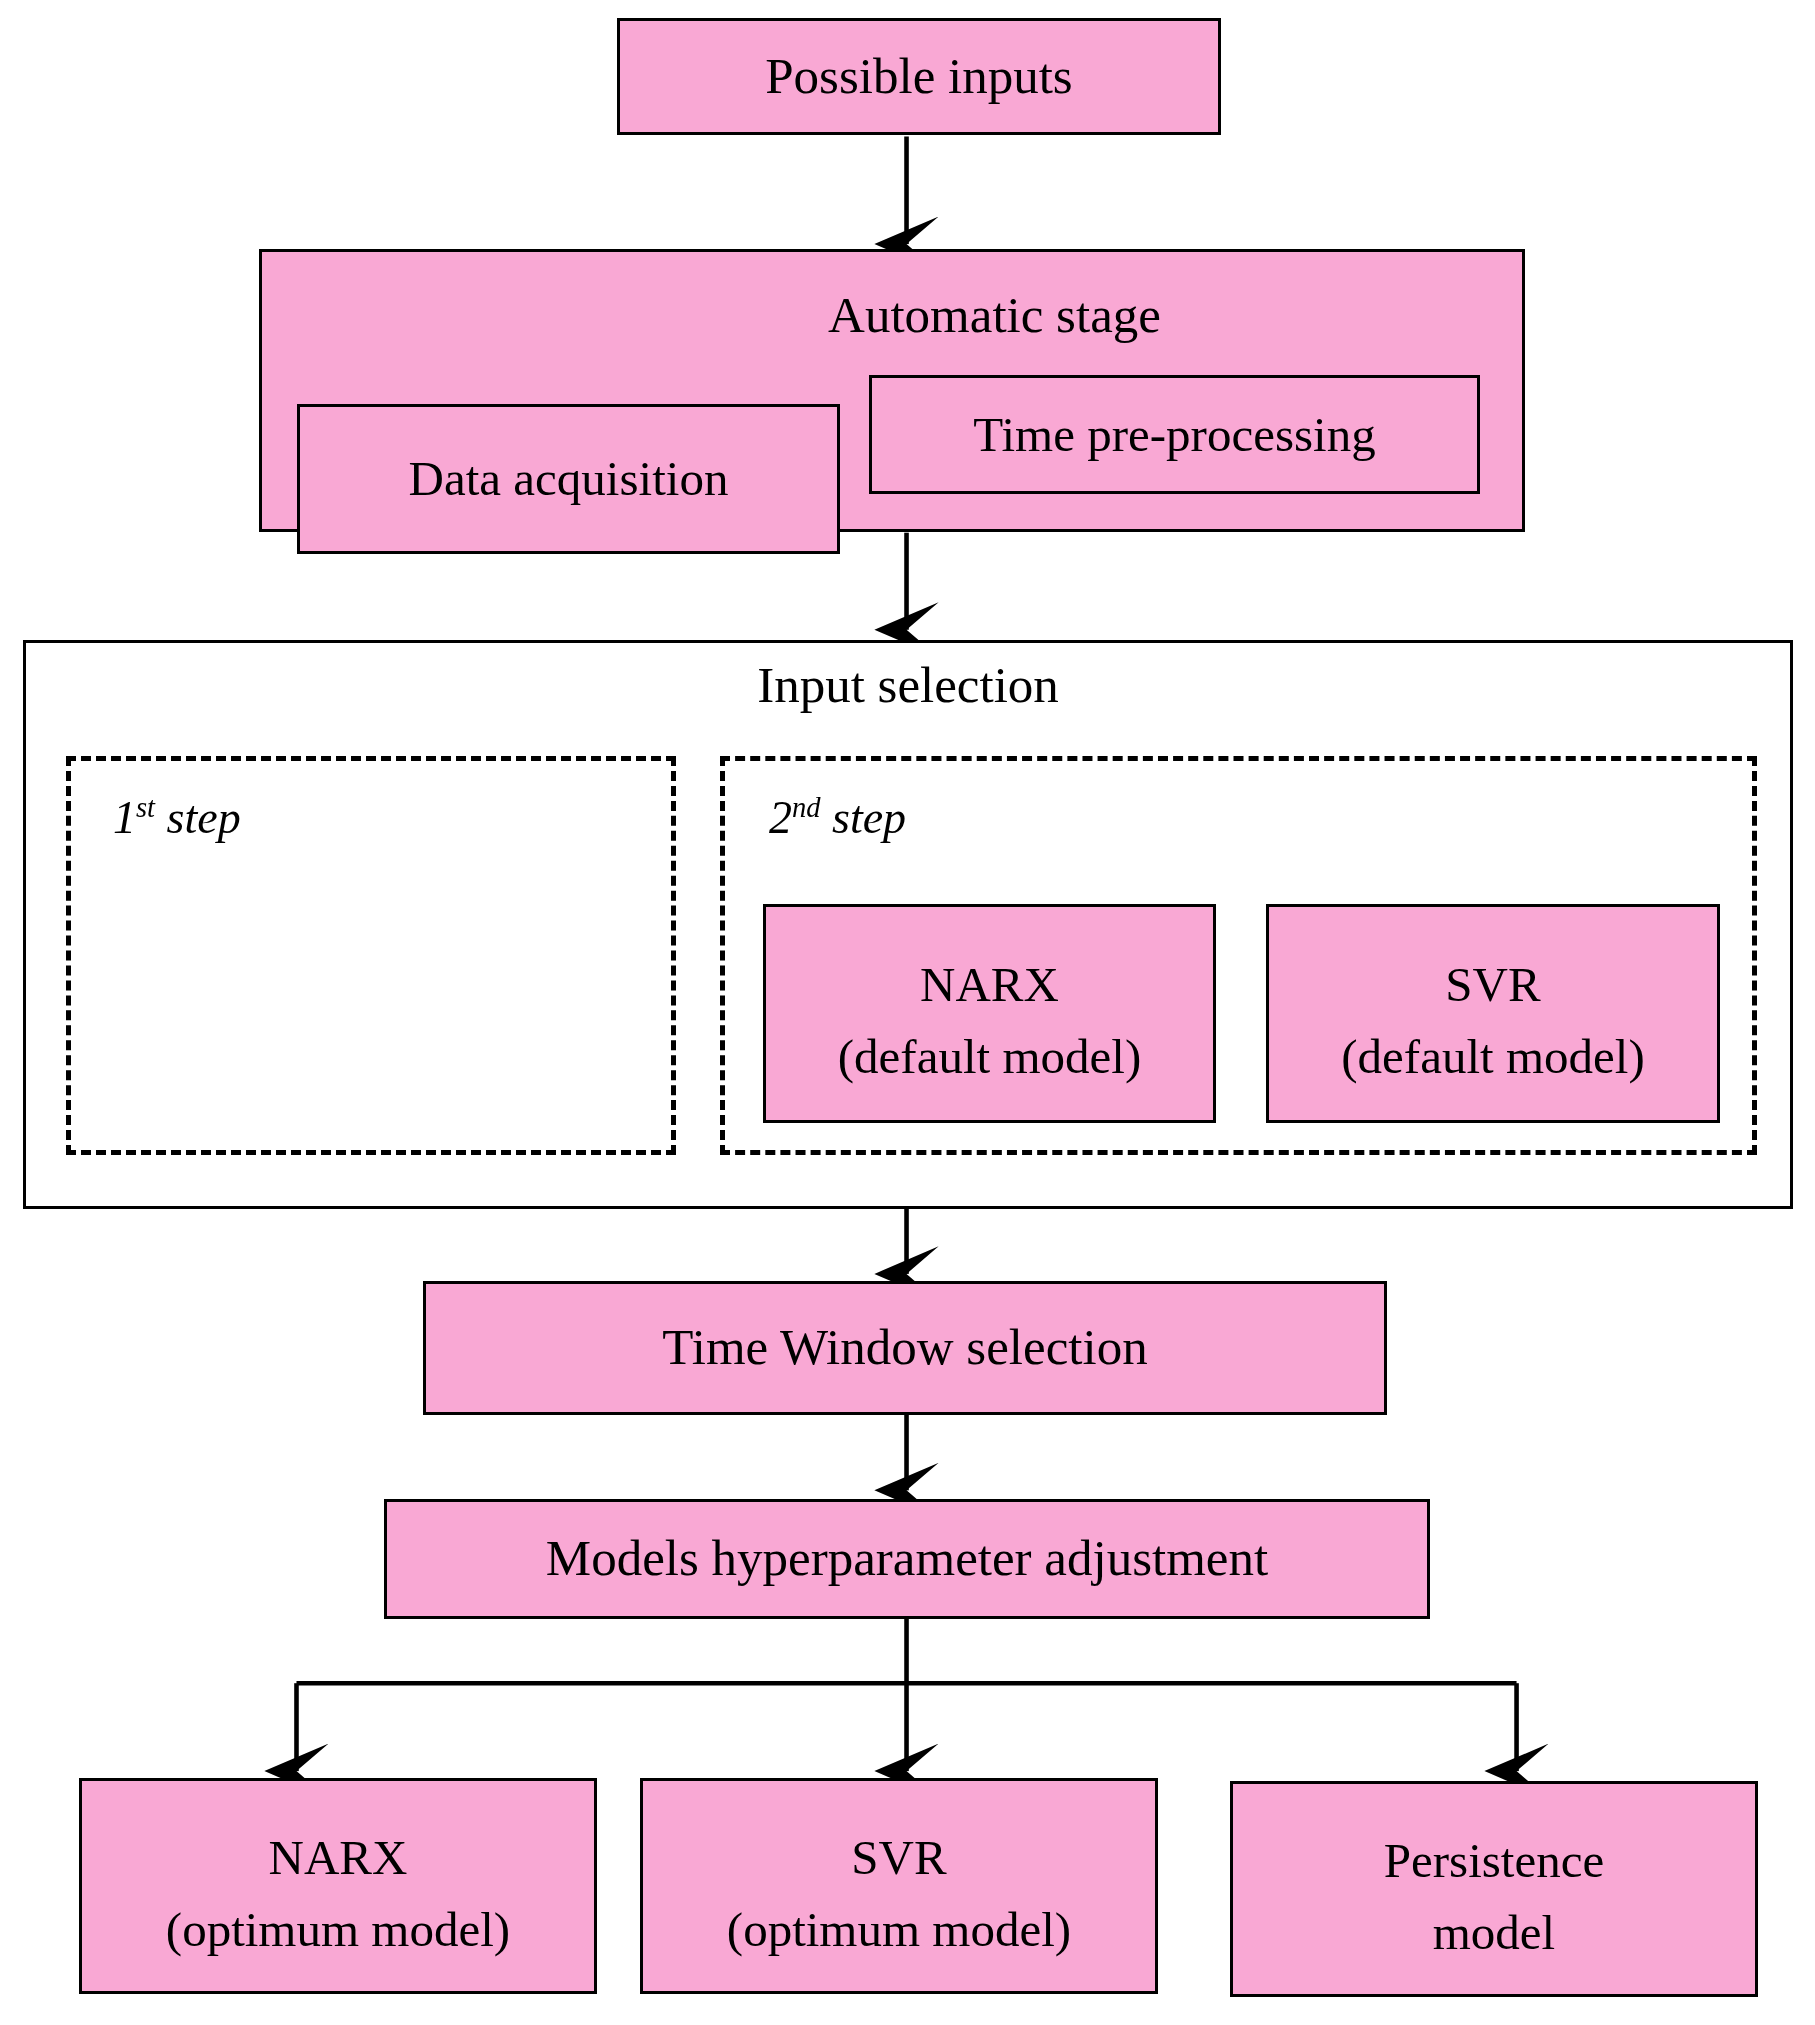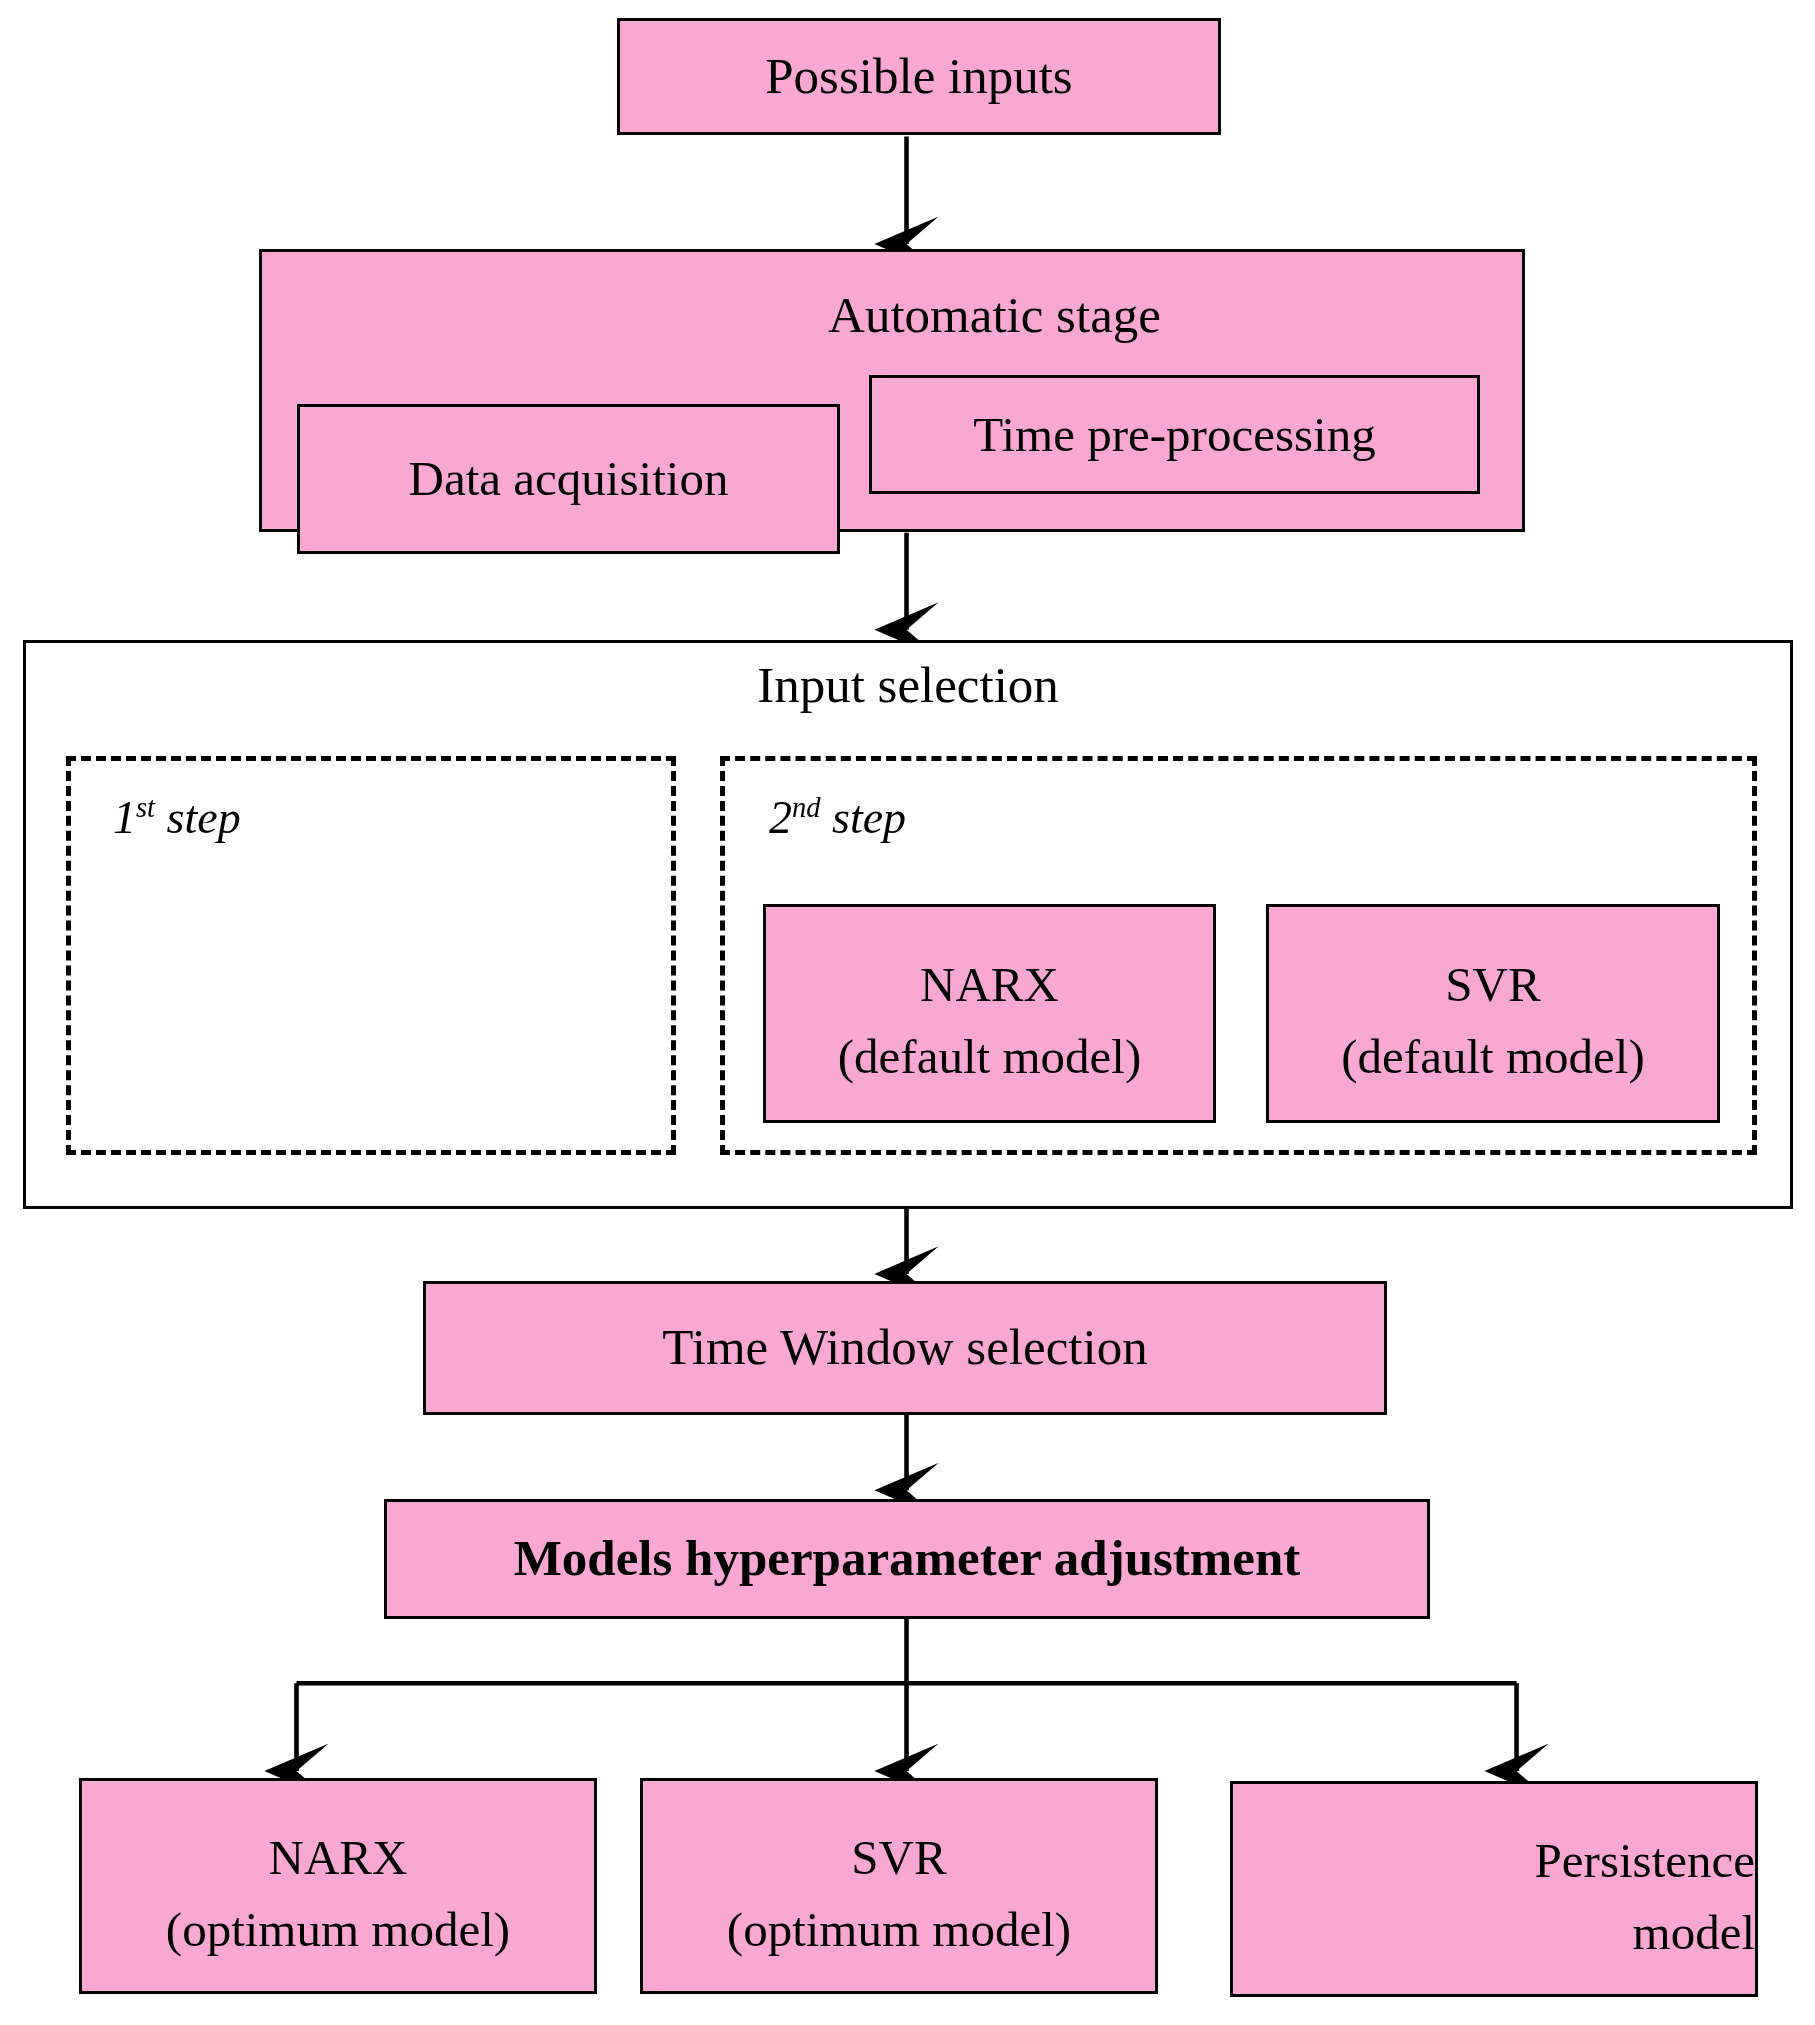--- a/index.html
+++ b/index.html
@@ -79,31 +79,31 @@
   </div>
   <div class="box t74" style="left:1266px;top:904px;width:454px;height:219px;display:block;">
     <div class="sub" style="margin-top:47px;">SVR</div>
     <div class="sub" style="margin-top:10.5px;">(default model)</div>
   </div>
 
   <div class="box t78" style="left:423px;top:1281px;width:964px;height:134px;">
     <span>Time Window selection</span>
   </div>
 
-  <div class="box t78" style="left:384px;top:1499px;width:1046px;height:120px;font-weight:bold;">
+  <div class="box t78" style="left:384px;top:1499px;width:1046px;height:120px;">
     <span>Models hyperparameter adjustment</span>
   </div>
 
   <div class="box t74" style="left:79px;top:1778px;width:518px;height:216px;display:block;">
     <div class="sub" style="margin-top:46px;">NARX</div>
     <div class="sub" style="margin-top:10.5px;">(optimum model)</div>
   </div>
   <div class="box t74" style="left:640px;top:1778px;width:518px;height:216px;display:block;">
     <div class="sub" style="margin-top:46px;">SVR</div>
     <div class="sub" style="margin-top:10.5px;">(optimum model)</div>
   </div>
-  <div class="box t74" style="left:1230px;top:1781px;width:528px;height:216px;display:block;text-align:right;">
+  <div class="box t74" style="left:1230px;top:1781px;width:528px;height:216px;display:block;">
     <div class="sub" style="margin-top:46px;">Persistence</div>
     <div class="sub" style="margin-top:10.5px;">model</div>
   </div>
 
 </div>
 
 
 </body></html>

